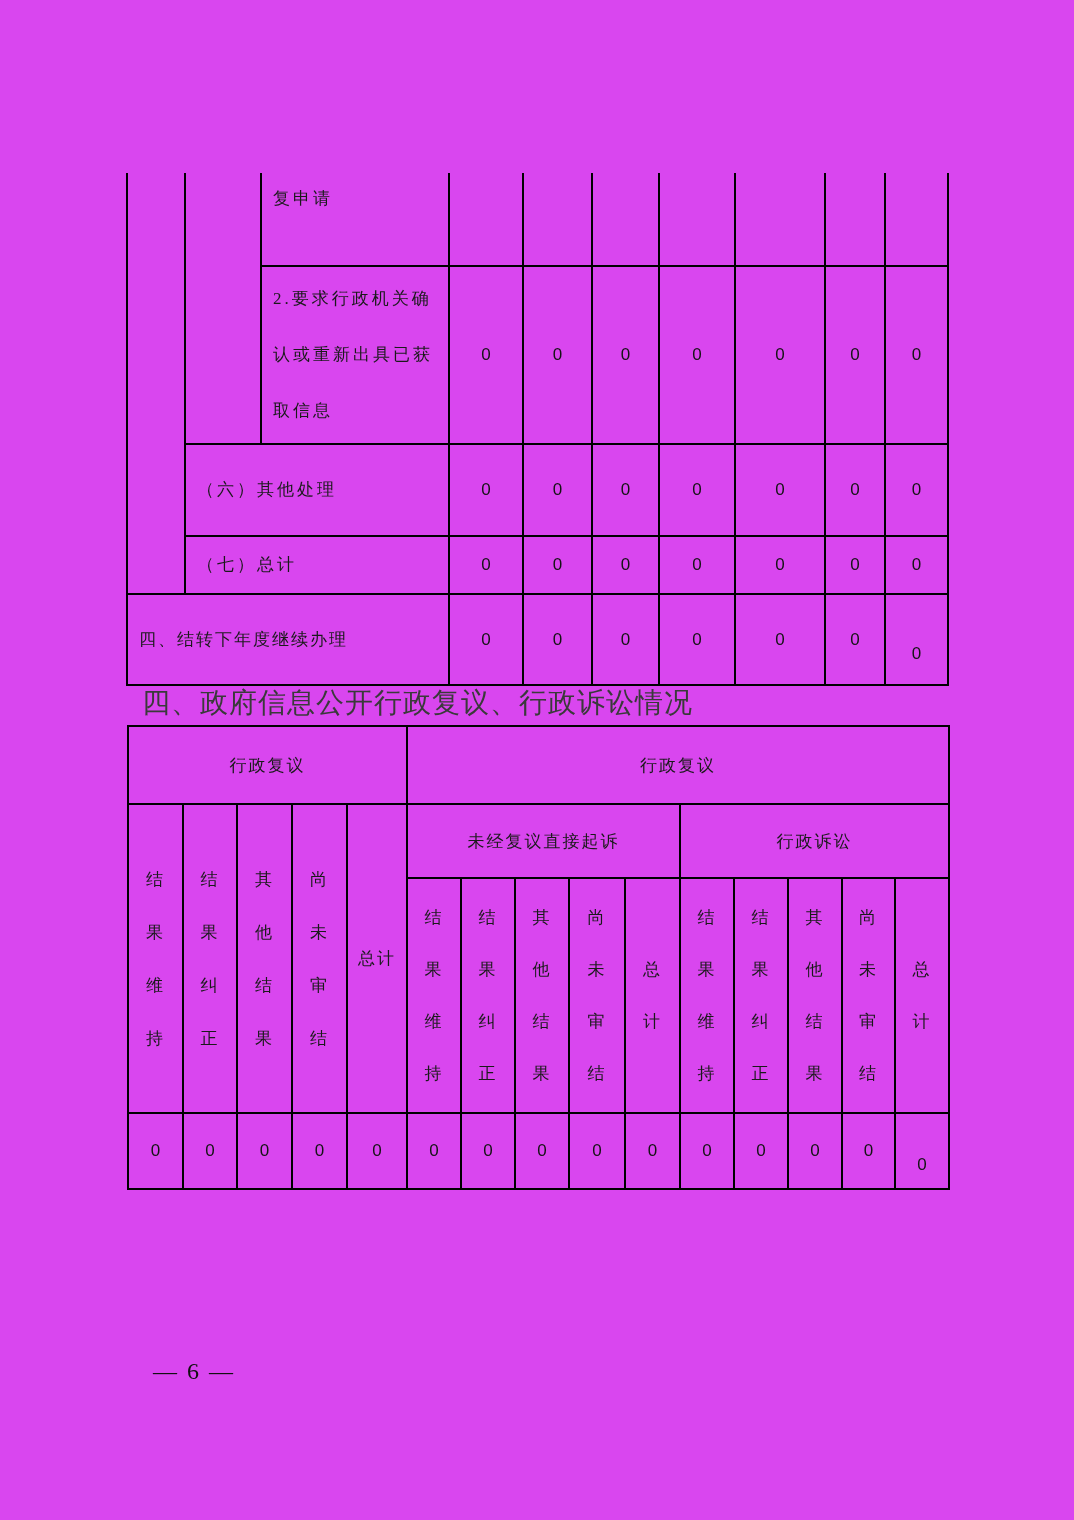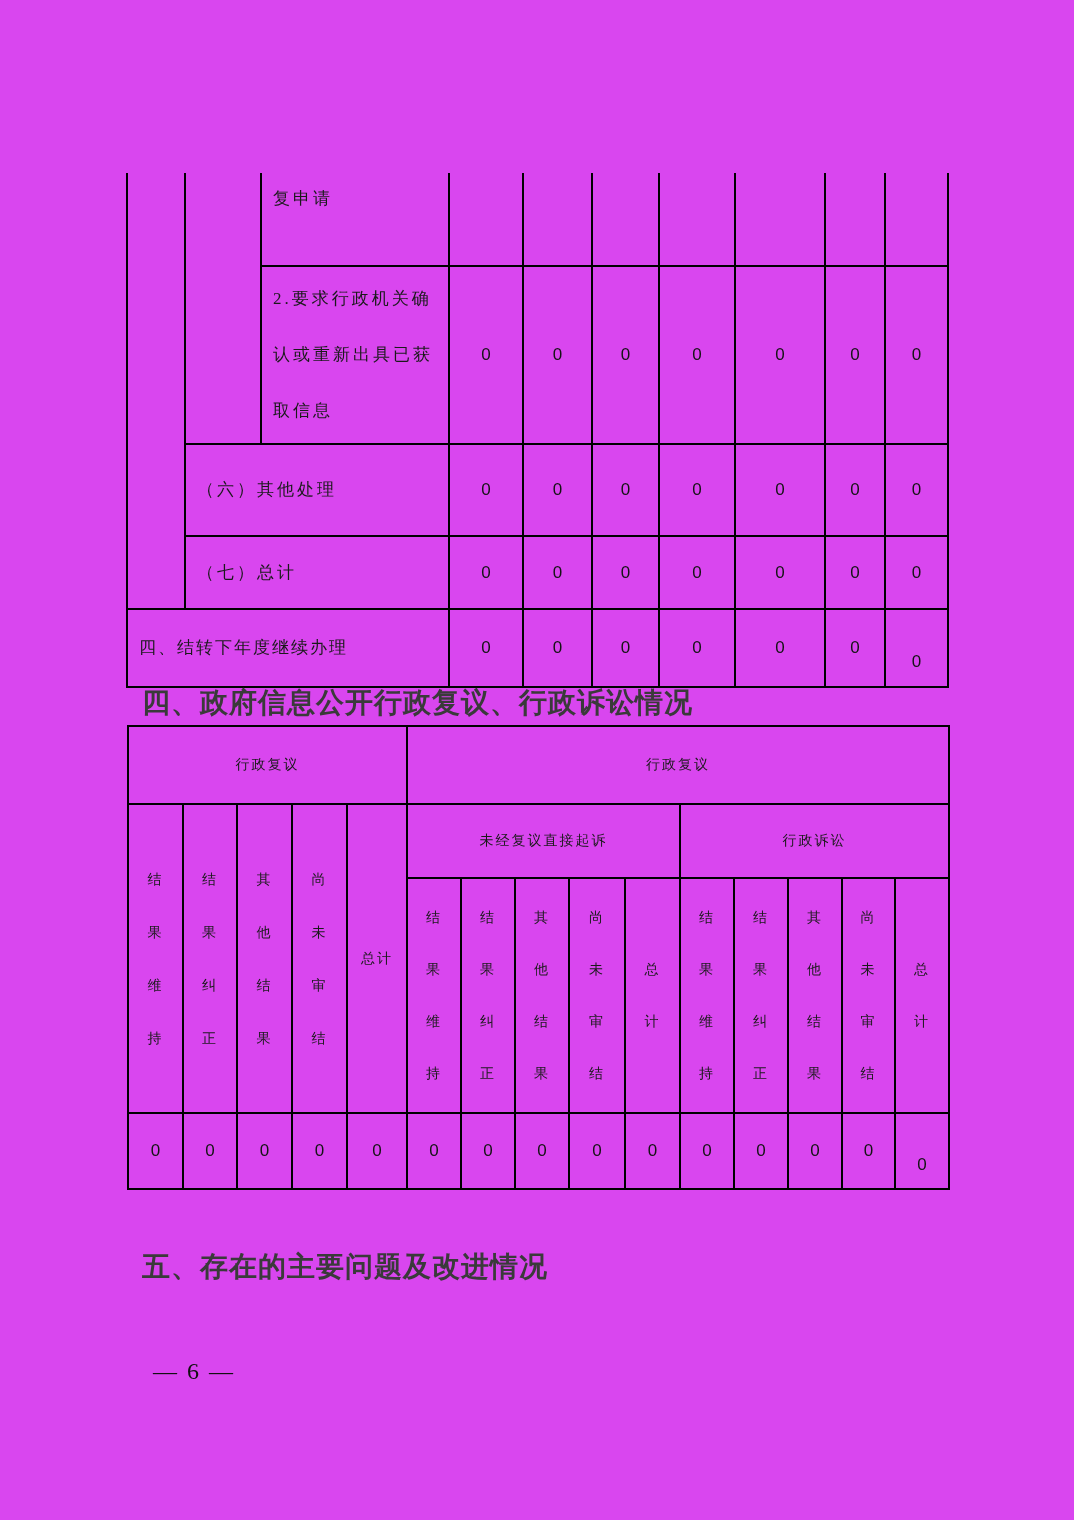--- a/index.html
+++ b/index.html
@@ -12,21 +12,21 @@
     overflow:hidden;
     font-family:"Liberation Serif","DejaVu Serif",serif;
     color:#1a1a1a;
   }
 
   
   .sec-heading {
     position:absolute;
     left:142px;
     font-family:"Liberation Sans","DejaVu Sans",sans-serif;
-    font-weight:bold;
+    font-weight:normal;
     font-size:28px;
     letter-spacing:1px;
     color:#3a3a3a;
     white-space:nowrap;
   }
   #heading4 { top:684px; }
   #heading5 { top:1248px; }
 
   
   .footer-pageno {
@@ -57,21 +57,21 @@
   .val {
     text-align:center;
     font-family:"Liberation Sans","DejaVu Sans",sans-serif;
     font-size:17px;
     color:#141414;
   }
   .val-low span { position:relative; top:14px; }
 
   
   #table2 { position:absolute; left:127px; top:725px; width:821px; }
-  #table2 th { font-size:14px; letter-spacing:2px; text-align:center; color:#1a1a1a; }
+  #table2 th { font-size:17px; letter-spacing:2px; text-align:center; color:#1a1a1a; }
   .vert {
     white-space:pre-line;
     line-height:53px;
     letter-spacing:0;
     font-size:17px;
     text-align:center;
   }
   .vert-sub { line-height:52px; }
 </style>
 </head>
@@ -118,31 +118,31 @@
     <tr style="height:92px">
       <td class="lbl" colspan="2">（六）其他处理</td>
       <td class="val">0</td>
       <td class="val">0</td>
       <td class="val">0</td>
       <td class="val">0</td>
       <td class="val">0</td>
       <td class="val">0</td>
       <td class="val">0</td>
     </tr>
-    <tr style="height:73px">
+    <tr style="height:58px">
       <td class="lbl" colspan="2">（七）总计</td>
       <td class="val">0</td>
       <td class="val">0</td>
       <td class="val">0</td>
       <td class="val">0</td>
       <td class="val">0</td>
       <td class="val">0</td>
       <td class="val">0</td>
     </tr>
-    <tr style="height:78px">
+    <tr style="height:91px">
       <td class="lbl lbl-song" colspan="3">四、结转下年度继续办理</td>
       <td class="val">0</td>
       <td class="val">0</td>
       <td class="val">0</td>
       <td class="val">0</td>
       <td class="val">0</td>
       <td class="val">0</td>
       <td class="val val-low"><span>0</span></td>
     </tr>
   </tbody>
@@ -245,17 +245,16 @@
       <td class="val">0</td>
       <td class="val">0</td>
       <td class="val">0</td>
       <td class="val">0</td>
       <td class="val">0</td>
       <td class="val val-low"><span>0</span></td>
     </tr>
   </tbody>
     </table>
 
-  <div class="sec-heading" id="heading5">五、存在的主要问题及改进情况</div>
 
   <div class="footer-pageno">— 6 —</div>
 
 </div>
 
 </body></html>

